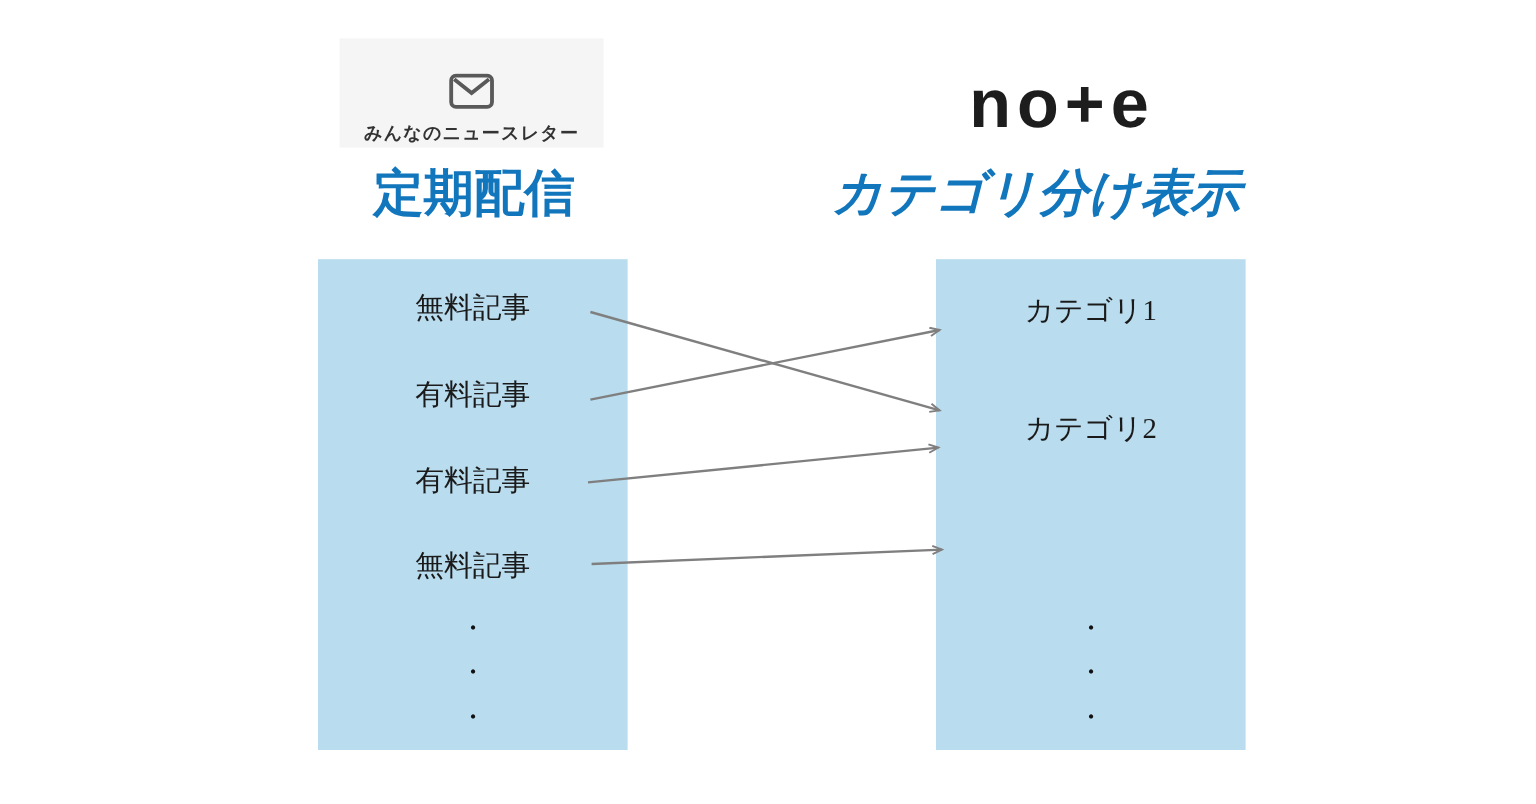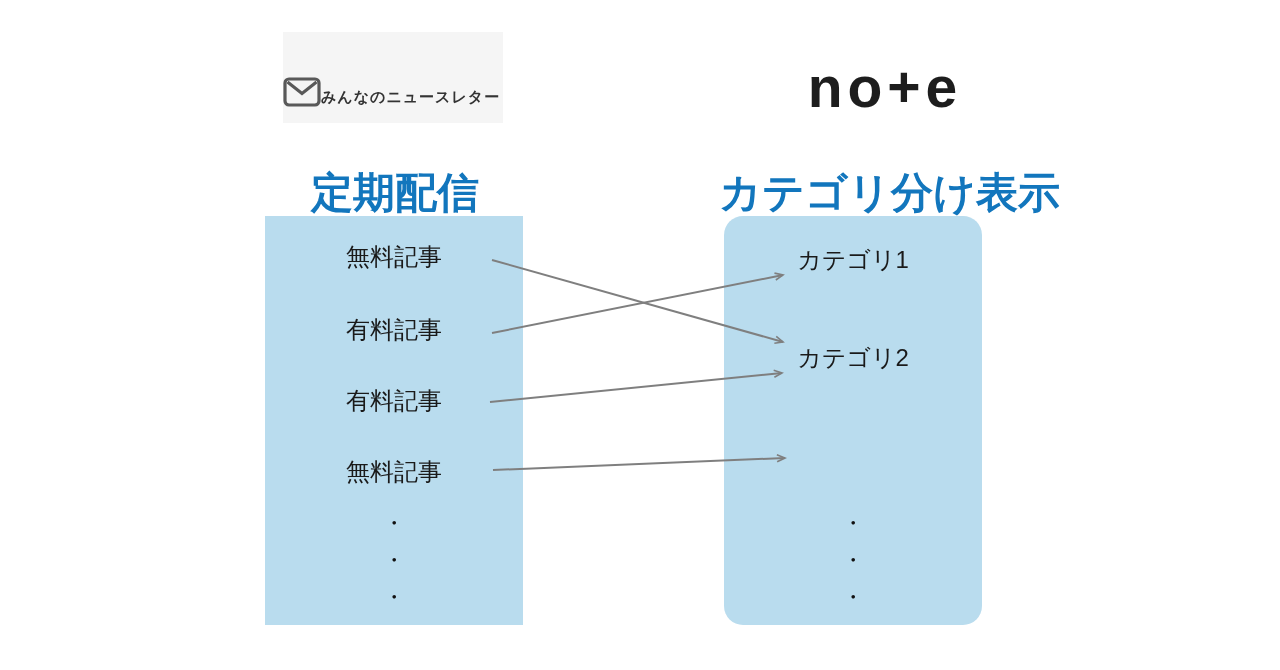--- a/index.html
+++ b/index.html
@@ -11,21 +11,21 @@
     overflow: hidden;
     font-family: "Liberation Sans", "DejaVu Sans", sans-serif;
   }
 
   
   .newsletter-logo {
     position: absolute;
     left: 283px; top: 32px;
     width: 220px; height: 91px;
     background: var(--logo-box-gray, #f5f5f5);
-    display: flex; flex-direction: row;
+    display: flex; flex-direction: column;
     align-items: center;
     padding-top: 29px;
     box-sizing: border-box;
   }
   .envelope-svg { display: block; }
   .envelope-svg .stroke { stroke: var(--envelope-gray, #595959); fill: none; }
   .newsletter-label {
     margin-top: 11px;
     font-size: 15px;
     font-weight: bold;
@@ -51,35 +51,35 @@
   .heading {
     position: absolute;
     top: 138px;
     height: 46px;
     line-height: 46px;
     text-align: center;
     font-size: 42px;
     font-weight: bold;
     color: var(--heading-blue, #1276bd);
     white-space: nowrap;
-    margin-top: 32px;
   }
   .heading-left  { left: 245px; width: 300px; }
-  .heading-right { left: 719px; width: 340px; }
+  .heading-right { left: 693px; width: 340px; font-style: italic; }
 
   
   .box {
     position: absolute;
     top: 216px;
     width: 258px;
     height: 409px;
     background: var(--box-blue, #b9dcee);
+    font-family: Liberation Serif, serif;
   }
   .box-left  { left: 265px; }
-  .box-right { left: 724px; border-radius: 19px; }
+  .box-right { left: 780px; }
 
   .item {
     position: absolute;
     left: 0; width: 100%;
     height: 30px; line-height: 30px;
     text-align: center;
     font-size: 24px;
     color: var(--item-text, #1a1a1a);
     white-space: nowrap;
   }

